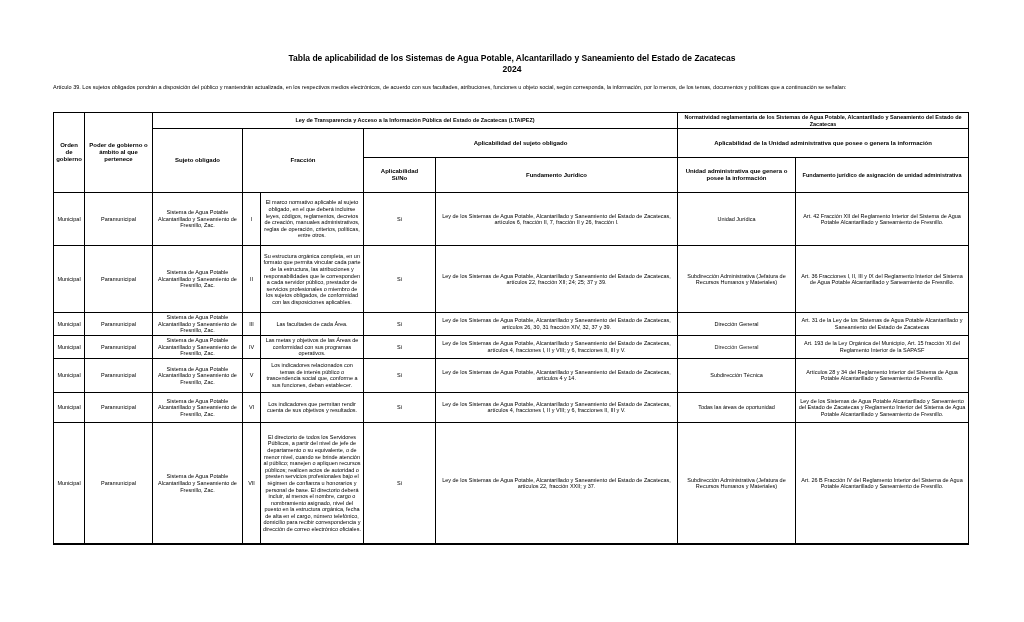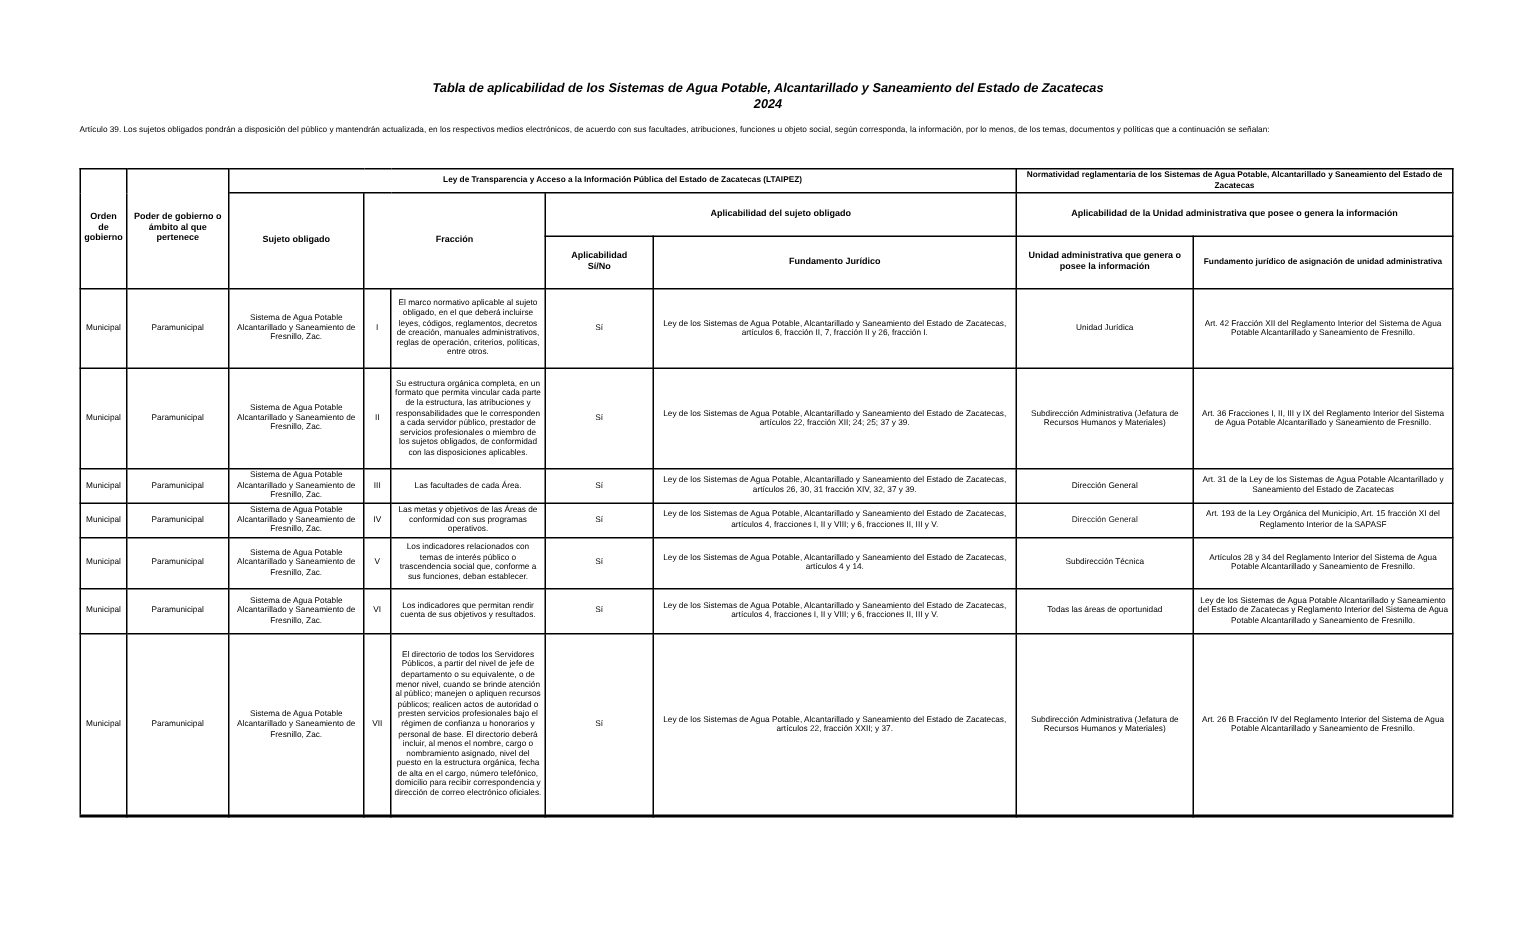--- a/index.html
+++ b/index.html
@@ -7,21 +7,20 @@
     width:1024px;height:622px;
     background:#ffffff;
     font-family:"Liberation Sans","DejaVu Sans",sans-serif;
     color:#000;
     position:relative;
     overflow:hidden;
   }
   .title-block{
     position:absolute;top:53px;left:0;width:1024px;
     text-align:center;
-    font-style:italic;
   }
   .doc-title{font-size:8.5px;font-weight:bold;line-height:1.3;}
   .doc-year{font-size:8.5px;font-weight:bold;line-height:1.3;}
   .intro{
     position:absolute;top:84px;left:53px;width:940px;
     font-size:5.5px;white-space:nowrap;color:#000;
   }
   table.apl{
     position:absolute;top:112px;left:53px;
     border-collapse:collapse;table-layout:fixed;

